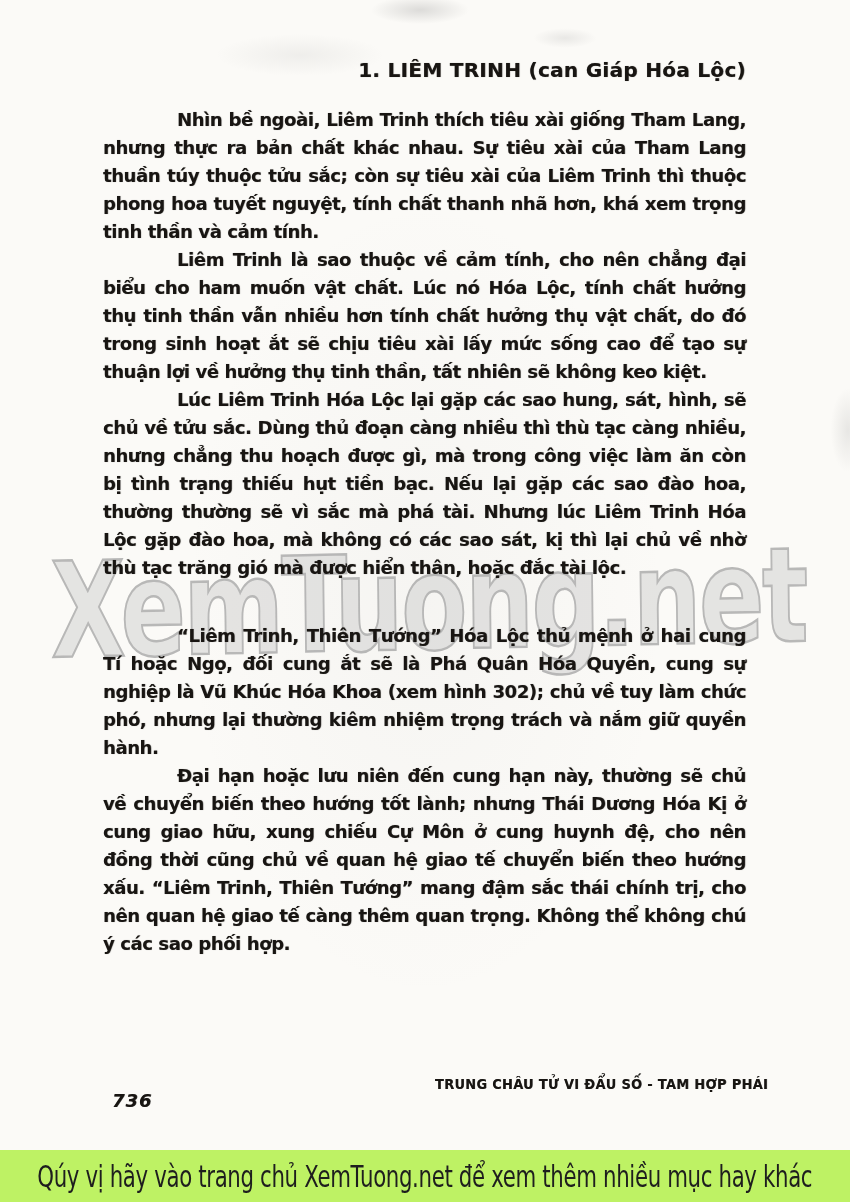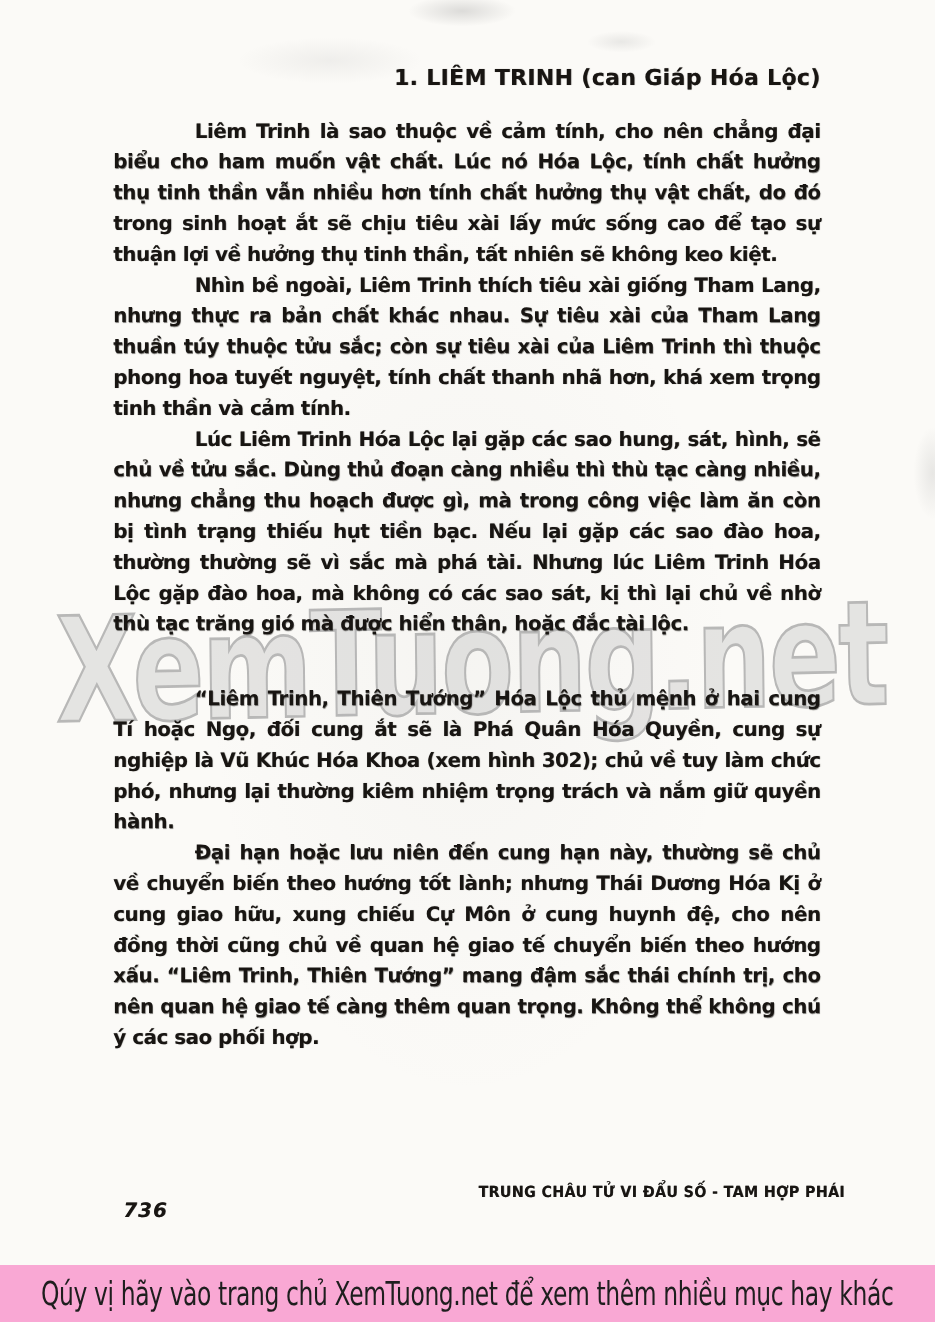--- a/index.html
+++ b/index.html
@@ -65,41 +65,41 @@
   .page-number {
     position:absolute; left:112px; top:1090px; z-index:2;
     font-size:18px; font-weight:bold; font-style:italic;
     letter-spacing:1px; color:var(--ink, #181512);
     text-shadow:0.4px 0.4px 0.6px rgba(0,0,0,0.6);
     filter:blur(0.2px);
   }
 
   .banner {
     position:absolute; left:0; bottom:0; width:850px; height:52px;
-    background:#f9a8d4; z-index:3;
+    background:#bef264; z-index:3;
     display:flex; align-items:center; justify-content:center;
   }
   .banner-text {
     font-size:30px; color:var(--banner_text, #1e1e1e);
     white-space:nowrap; letter-spacing:-0.5px;
     transform:scaleX(0.71); transform-origin:center center;
   }
 </style>
 </head>
 <body>
 
 <div class="page">
 
   <div class="watermark">XemTuong.net</div>
 
   <div class="content">
     <h1 class="title">1. LIÊM TRINH (can Giáp Hóa Lộc)</h1>
     <div class="body">
+      <p>Nhìn bề ngoài, Liêm Trinh thích tiêu xài giống Tham Lang, nhưng thực ra bản chất khác nhau. Sự tiêu xài của Tham Lang thuần túy thuộc tửu sắc; còn sự tiêu xài của Liêm Trinh thì thuộc phong hoa tuyết nguyệt, tính chất thanh nhã hơn, khá xem trọng tinh thần và cảm tính.</p>
       <p>Liêm Trinh là sao thuộc về cảm tính, cho nên chẳng đại biểu cho ham muốn vật chất. Lúc nó Hóa Lộc, tính chất hưởng thụ tinh thần vẫn nhiều hơn tính chất hưởng thụ vật chất, do đó trong sinh hoạt ắt sẽ chịu tiêu xài lấy mức sống cao để tạo sự thuận lợi về hưởng thụ tinh thần, tất nhiên sẽ không keo kiệt.</p>
-      <p>Nhìn bề ngoài, Liêm Trinh thích tiêu xài giống Tham Lang, nhưng thực ra bản chất khác nhau. Sự tiêu xài của Tham Lang thuần túy thuộc tửu sắc; còn sự tiêu xài của Liêm Trinh thì thuộc phong hoa tuyết nguyệt, tính chất thanh nhã hơn, khá xem trọng tinh thần và cảm tính.</p>
       <p>Lúc Liêm Trinh Hóa Lộc lại gặp các sao hung, sát, hình, sẽ chủ về tửu sắc. Dùng thủ đoạn càng nhiều thì thù tạc càng nhiều, nhưng chẳng thu hoạch được gì, mà trong công việc làm ăn còn bị tình trạng thiếu hụt tiền bạc. Nếu lại gặp các sao đào hoa, thường thường sẽ vì sắc mà phá tài. Nhưng lúc Liêm Trinh Hóa Lộc gặp đào hoa, mà không có các sao sát, kị thì lại chủ về nhờ thù tạc trăng gió mà được hiển thân, hoặc đắc tài lộc.</p>
       <p class="gap-before">“Liêm Trinh, Thiên Tướng” Hóa Lộc thủ mệnh ở hai cung Tí hoặc Ngọ, đối cung ắt sẽ là Phá Quân Hóa Quyền, cung sự nghiệp là Vũ Khúc Hóa Khoa (xem hình 302); chủ về tuy làm chức phó, nhưng lại thường kiêm nhiệm trọng trách và nắm giữ quyền hành.</p>
       <p>Đại hạn hoặc lưu niên đến cung hạn này, thường sẽ chủ về chuyển biến theo hướng tốt lành; nhưng Thái Dương Hóa Kị ở cung giao hữu, xung chiếu Cự Môn ở cung huynh đệ, cho nên đồng thời cũng chủ về quan hệ giao tế chuyển biến theo hướng xấu. “Liêm Trinh, Thiên Tướng” mang đậm sắc thái chính trị, cho nên quan hệ giao tế càng thêm quan trọng. Không thể không chú ý các sao phối hợp.</p>
     </div>
   </div>
 
   <div class="running-title">TRUNG CHÂU TỬ VI ĐẨU SỐ - TAM HỢP PHÁI</div>
   <div class="page-number">736</div>
 
   <div class="banner">

